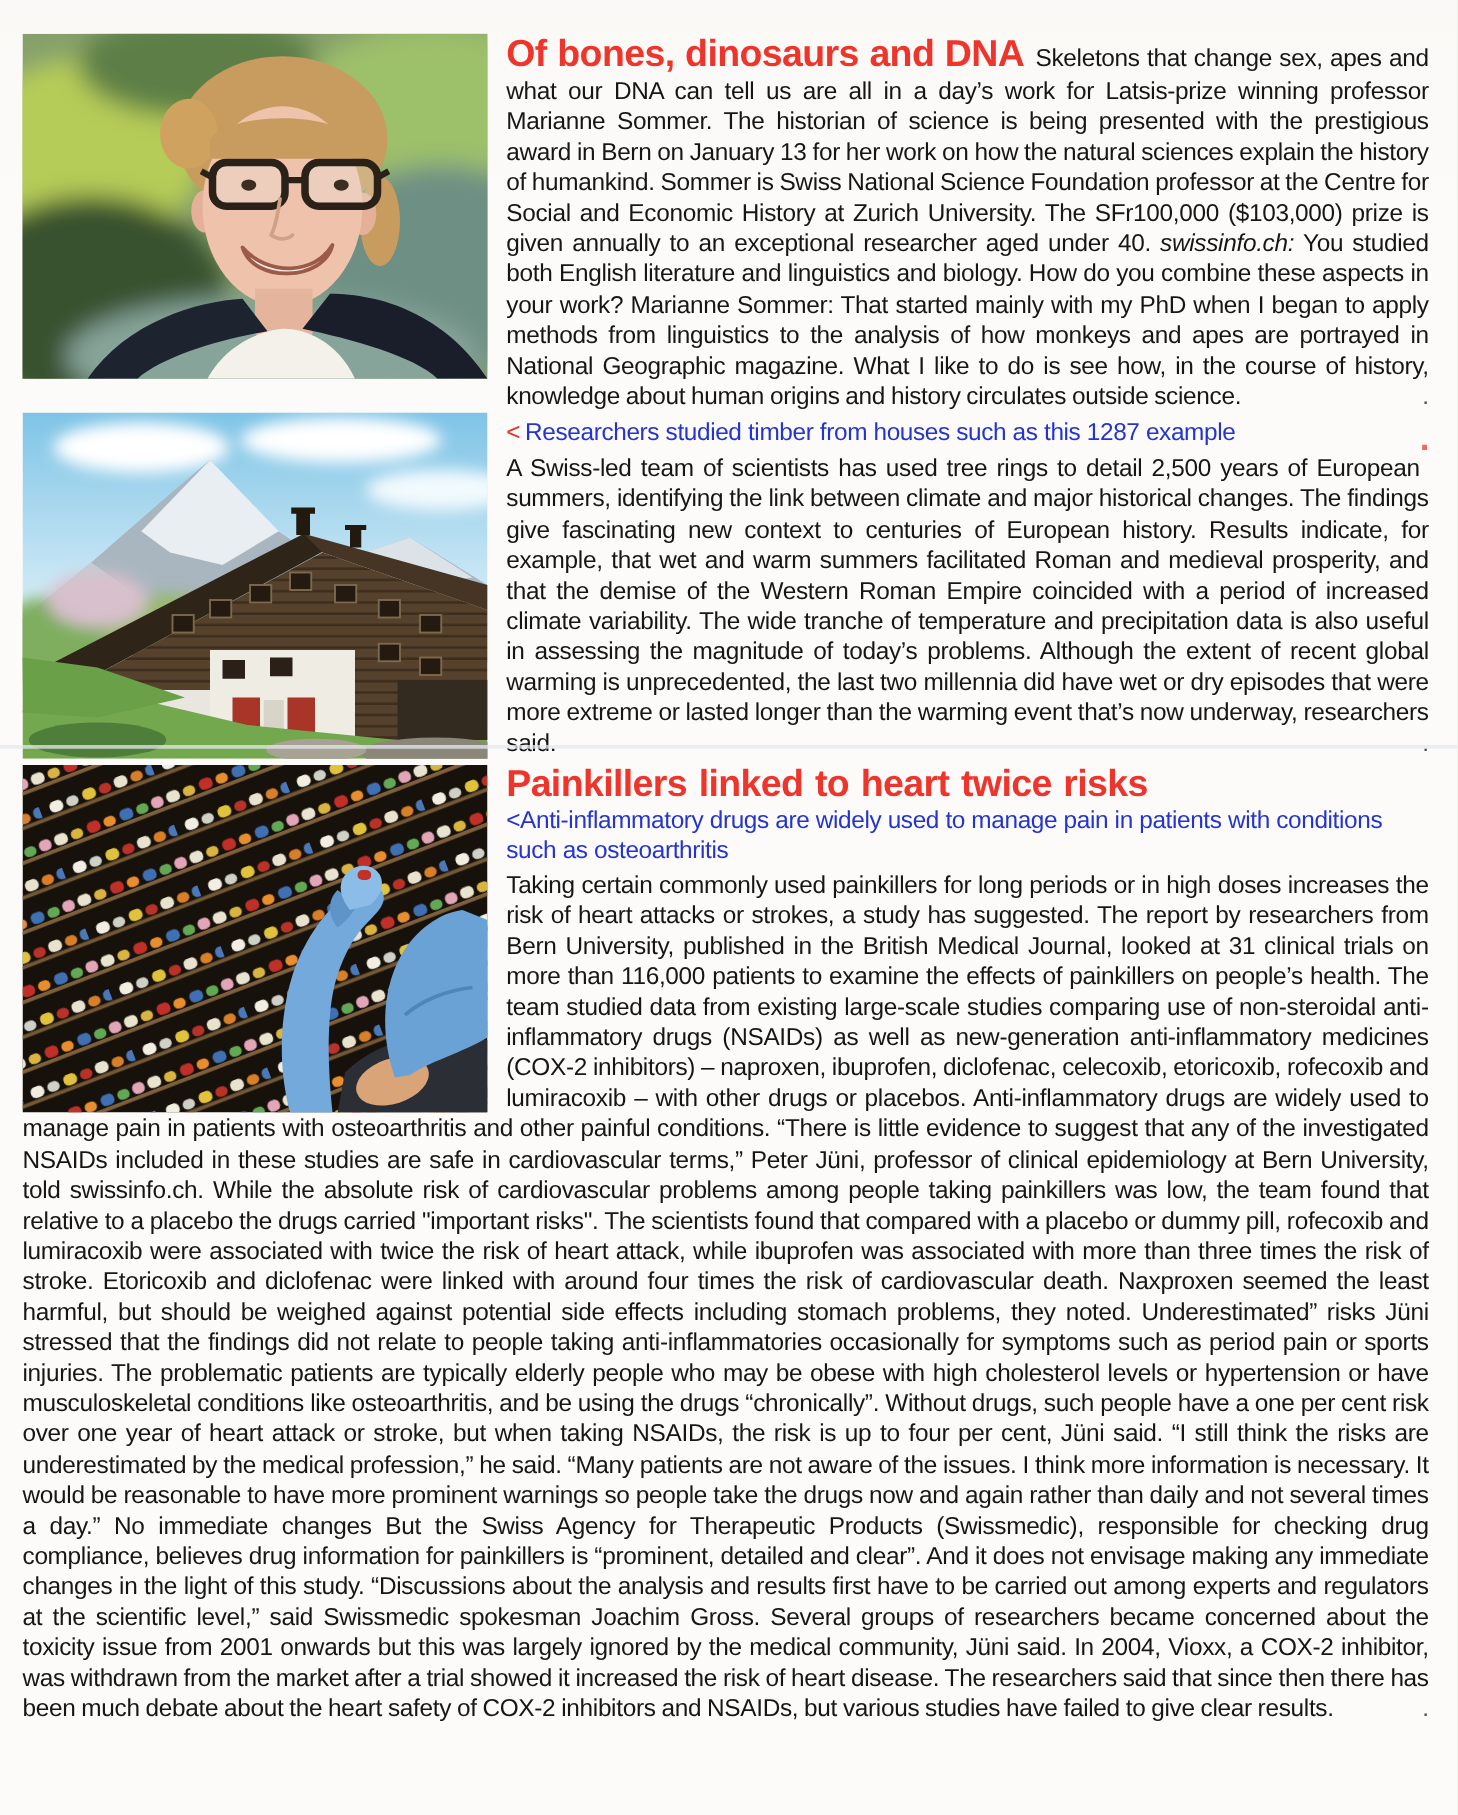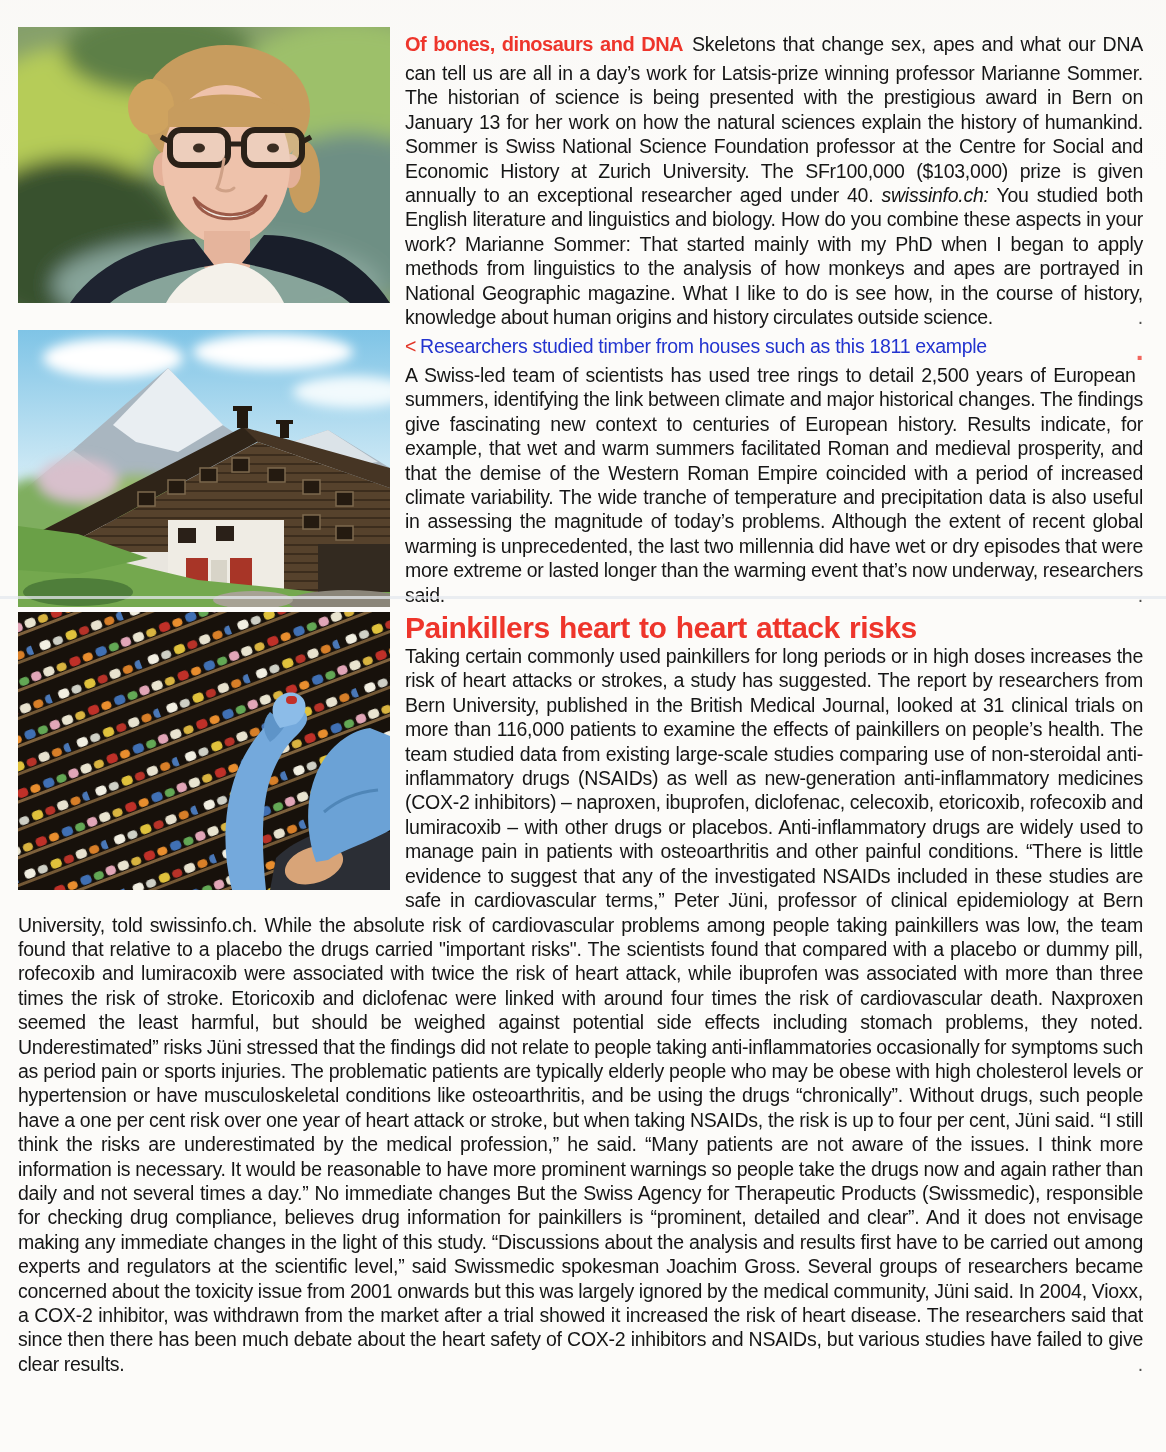--- a/index.html
+++ b/index.html
@@ -28,21 +28,21 @@
     margin:0;
     font-size:19.5px;
     line-height:24.4px;
     text-align:justify;
     letter-spacing:-0.25px;
     word-spacing:-0.5px;
     color:#161616;
   }
   .lead-head{
     font-weight:bold;
-    font-size:20px;
+    font-size:30px;
     line-height:34px;
     color:#ee352b;
     letter-spacing:-0.5px;
     margin-right:9px;
   }
   h2.head, h3.head{
     font-weight:bold;
     color:#ee352b;
     letter-spacing:-0.5px;
     word-spacing:1.5px;
@@ -232,19 +232,20 @@
         <path d="M252,130 C244,120 244,108 252,100 L268,112 C263,120 258,126 252,130 Z" fill="#5e94c8"></path>
         <path d="M262,116 C254,106 252,96 258,88 C266,78 280,78 286,88 C290,96 286,106 278,112 Z" fill="#8cbce8"></path>
         <rect x="268" y="84" width="11" height="8" rx="4" fill="#c23028"></rect>
       </svg>
     </figure>
   </div>
 
   <p class="body"><span class="lead-head">Of bones, dinosaurs and DNA</span><span>Skeletons that change sex, apes and what our DNA can tell us are all in a day’s work for Latsis-prize winning professor Marianne Sommer. The historian of science is being presented with the prestigious award in Bern on January 13 for her work on how the natural sciences explain the history of humankind. Sommer is Swiss National Science Foundation professor at the Centre for Social and Economic History at Zurich University. The SFr100,000 ($103,000) prize is given annually to an exceptional researcher aged under 40. </span><em>swissinfo.ch:</em><span> You studied both English literature and linguistics and biology. How do you combine these aspects in your work? Marianne Sommer: That started mainly with my PhD when I began to apply methods from linguistics to the analysis of how monkeys and apes are portrayed in National Geographic magazine. What I like to do is see how, in the course of history, knowledge about human origins and history circulates outside science.</span><span class="eol-dot">.</span></p>
 
   <h2 class="head"><span class="eol-dot">.</span></h2>
-  <p class="caption"><span class="marker-red">&lt;</span><span>Researchers studied timber from houses such as this 1811 example</span></p>
+  <p class="caption"><span class="marker-red">&lt;</span><span>Researchers studied timber from houses such as this 1287 example</span></p>
   <p class="body"><span>A Swiss-led team of scientists has used tree rings to detail 2,500 years of European summers, identifying the link between climate and major historical changes. The findings give fascinating new context to centuries of European history. Results indicate, for example, that wet and warm summers facilitated Roman and medieval prosperity, and that the demise of the Western Roman Empire coincided with a period of increased climate variability. The wide tranche of temperature and precipitation data is also useful in assessing the magnitude of today’s problems. Although the extent of recent global warming is unprecedented, the last two millennia did have wet or dry episodes that were more extreme or lasted longer than the warming event that’s now underway, researchers said.</span><span class="eol-dot">.</span></p>
 
-  <h3 class="head"><span>Painkillers heart to heart attack risks</span></h3>
+  <h3 class="head"><span>Painkillers linked to heart twice risks</span></h3>
+  <p class="caption"><span>&lt;Anti-inflammatory drugs are widely used to manage pain in patients with conditions such as osteoarthritis</span></p>
   <p class="body"><span>Taking certain commonly used painkillers for long periods or in high doses increases the risk of heart attacks or strokes, a study has suggested. The report by researchers from Bern University, published in the British Medical Journal, looked at 31 clinical trials on more than 116,000 patients to examine the effects of painkillers on people’s health. The team studied data from existing large-scale studies comparing use of non-steroidal anti-inflammatory drugs (NSAIDs) as well as new-generation anti-inflammatory medicines (COX-2 inhibitors) – naproxen, ibuprofen, diclofenac, celecoxib, etoricoxib, rofecoxib and lumiracoxib – with other drugs or placebos. Anti-inflammatory drugs are widely used to manage pain in patients with osteoarthritis and other painful conditions. “There is little evidence to suggest that any of the investigated NSAIDs included in these studies are safe in cardiovascular terms,” Peter Jüni, professor of clinical epidemiology at Bern University, told swissinfo.ch. While the absolute risk of cardiovascular problems among people taking painkillers was low, the team found that relative to a placebo the drugs carried "important risks". The scientists found that compared with a placebo or dummy pill, rofecoxib and lumiracoxib were associated with twice the risk of heart attack, while ibuprofen was associated with more than three times the risk of stroke. Etoricoxib and diclofenac were linked with around four times the risk of cardiovascular death. Naxproxen seemed the least harmful, but should be weighed against potential side effects including stomach problems, they noted. Underestimated” risks  Jüni stressed that the findings did not relate to people taking anti-inflammatories occasionally for symptoms such as period pain or sports injuries. The problematic patients are typically elderly people who may be obese with high cholesterol levels or hypertension or have musculoskeletal conditions like osteoarthritis, and be using the drugs “chronically”. Without drugs, such people have a one per cent risk over one year of heart attack or stroke, but when taking NSAIDs, the risk is up to four per cent, Jüni said.  “I still think the risks are underestimated by the medical profession,” he said. “Many patients are not aware of the issues. I think more information is necessary. It would be reasonable to have more prominent warnings so people take the drugs now and again rather than daily and not several times a day.” No immediate changes But the Swiss Agency for Therapeutic Products (Swissmedic), responsible for checking drug compliance, believes drug information for painkillers is “prominent, detailed and clear”. And it does not envisage making any immediate changes in the light of this study. “Discussions about the analysis and results first have to be carried out among experts and regulators at the scientific level,” said Swissmedic spokesman Joachim Gross. Several groups of researchers became concerned about the toxicity issue from 2001 onwards but this was largely ignored by the medical community, Jüni said. In 2004, Vioxx, a COX-2 inhibitor, was withdrawn from the market after a trial showed it increased the risk of heart disease. The researchers said that since then there has been much debate about the heart safety of COX-2 inhibitors and NSAIDs, but various studies have failed to give clear results.</span><span class="eol-dot">.</span></p>
 
 </div>
 
 </body></html>

